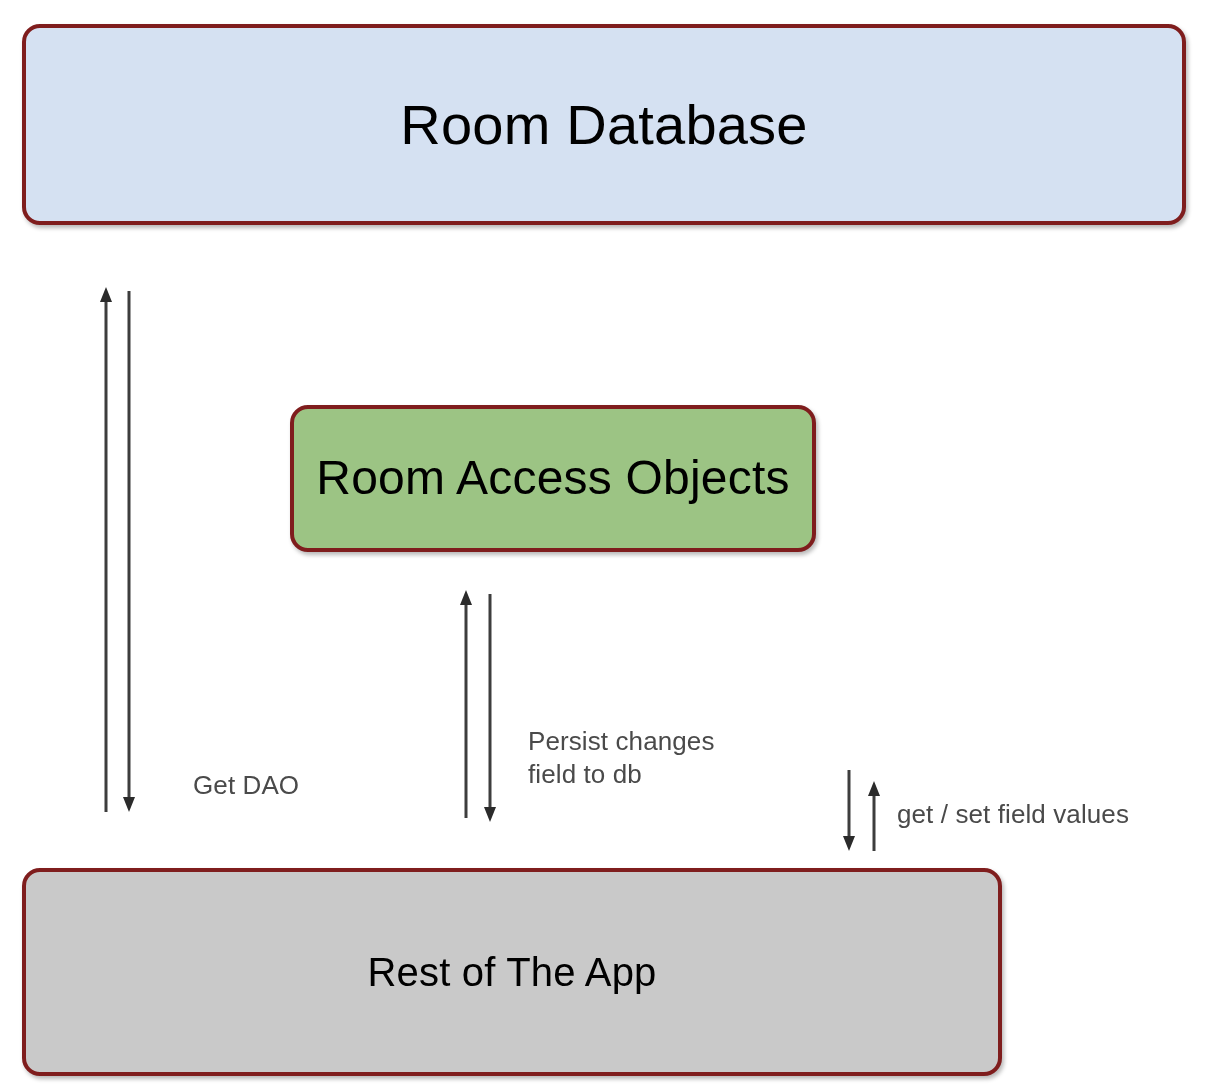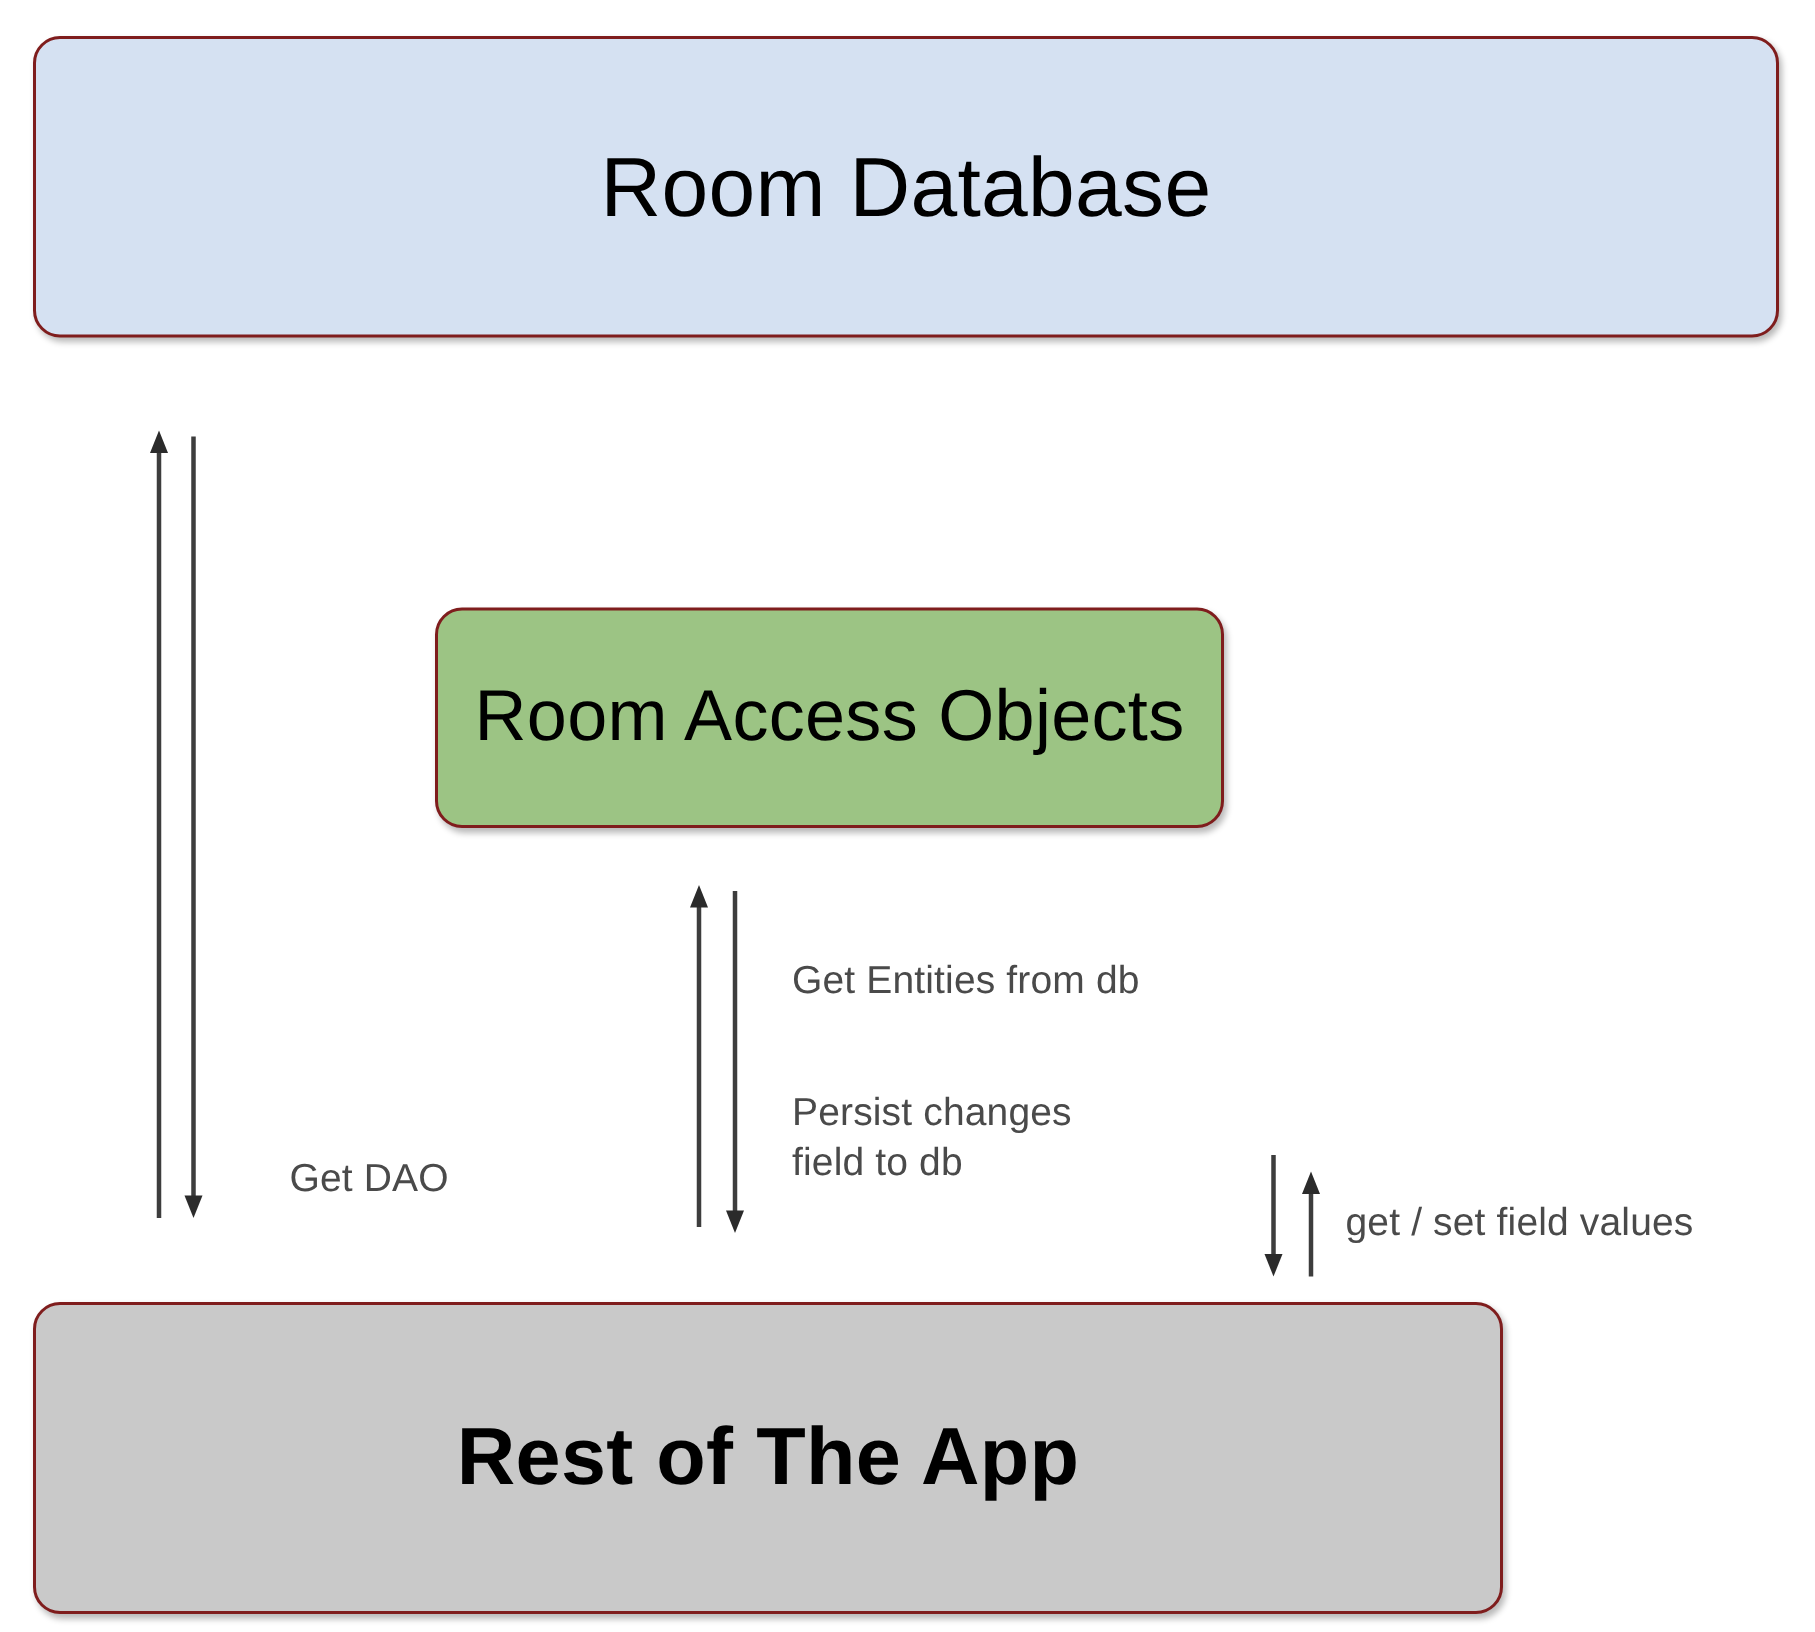--- a/index.html
+++ b/index.html
@@ -17,21 +17,21 @@
     width: 1210px;
     height: 1088px;
     background: #ffffff;
     overflow: hidden;
   }
 
   
   .node-box {
     position: absolute;
     box-sizing: border-box;
-    border: 2px solid #7f1d1d;
+    border: 4px solid #7f1d1d;
     border-radius: 18px;
     display: flex;
     align-items: center;
     justify-content: center;
     color: #000000;
     box-shadow: 2px 3px 4px rgba(0,0,0,0.28);
     text-align: center;
     line-height: 1.1;
     letter-spacing: 0.2px;
   }
@@ -62,22 +62,21 @@
     background: #dfa1a1;
     font-size: 46px;
   }
 
   #box-rest-of-the-app {
     left: 22px;
     top: 868px;
     width: 980px;
     height: 208px;
     background: #c9c9c9;
-    font-size: 54px;
-    font-weight: bold;
+    font-size: 40px;
   }
 
   
   #arrow-layer {
     position: absolute;
     left: 0;
     top: 0;
     width: 1210px;
     height: 1088px;
     pointer-events: none;
@@ -151,20 +150,19 @@
     </g>
 
     <g>
       <line class="arrow-line" x1="874" y1="851" x2="874" y2="791"></line>
       <polygon class="arrow-head" points="874,781 868,796 880,796"></polygon>
     </g>
   </svg>
 
   <div class="edge-label" id="label-get-dao">Get DAO</div>
 
-  <div class="edge-label" id="label-get-entities">Get Entities from db</div>
 
   <div class="edge-label" id="label-persist">Persist changes
 field to db</div>
 
   <div class="edge-label" id="label-get-set-field">get / set field values</div>
 
 </div>
 
 </body></html>

